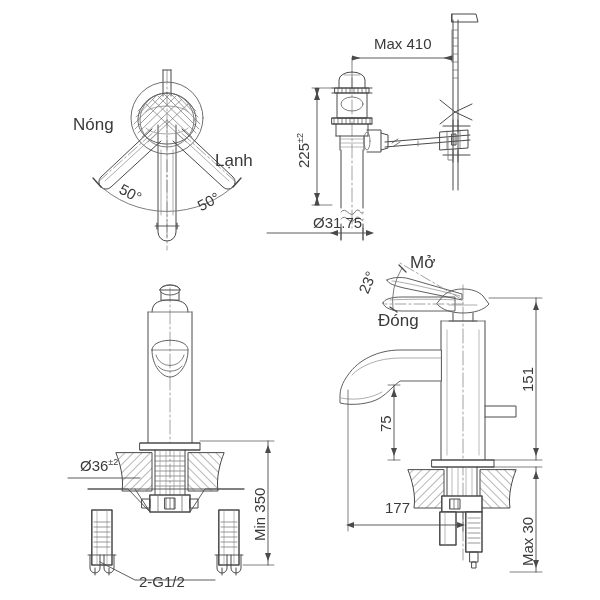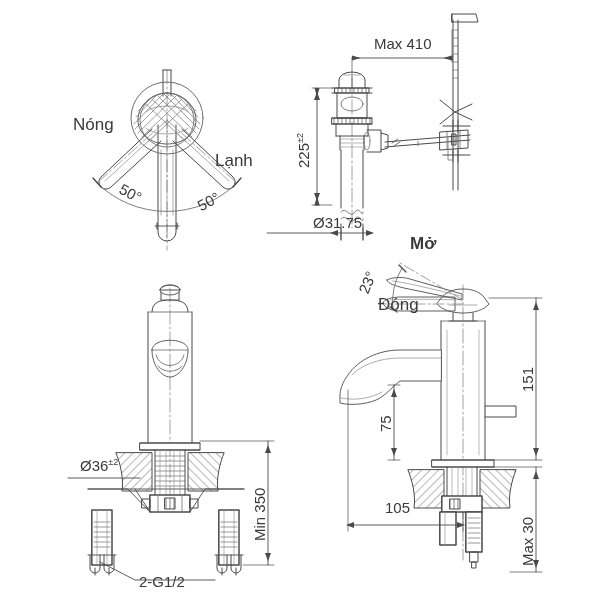--- a/index.html
+++ b/index.html
@@ -388,27 +388,27 @@
   <div class="lbl dim" style="left:265px; top:215px;margin-left:48px;">Ø31.75</div>
 
   <div class="lbl dim" style="left:80px; top:458px;">
     <span>Ø36</span><span class="sup">±2</span>
   </div>
 
   <div class="lbl dim rot90" style="left:252px; top:541px;">Min 350</div>
 
   <div class="lbl dim" style="left:139px; top:574px;">2-G1/2</div>
 
-  <div class="lbl word" style="left:410px; top:235px;font-weight:bold;">Mở</div>
-
-  <div class="lbl word" style="left:378px; top:296px;text-align:center;">Đóng</div>
+  <div class="lbl word" style="left:410px; top:254px;">Mở</div>
+
+  <div class="lbl word" style="left:378px; top:312px;text-align:center;">Đóng</div>
 
   <div class="lbl ang rotang" style="left:356px; top:290px;">23°</div>
 
   <div class="lbl dim rot90" style="left:520px; top:392px;">151</div>
 
   <div class="lbl dim rot90" style="left:378px; top:432px;">75</div>
 
-  <div class="lbl dim" style="left:385px; top:500px;">105</div>
+  <div class="lbl dim" style="left:385px; top:500px;">177</div>
 
   <div class="lbl dim rot90" style="left:520px; top:566px;">Max 30</div>
 
 </div>
 
 </body></html>

